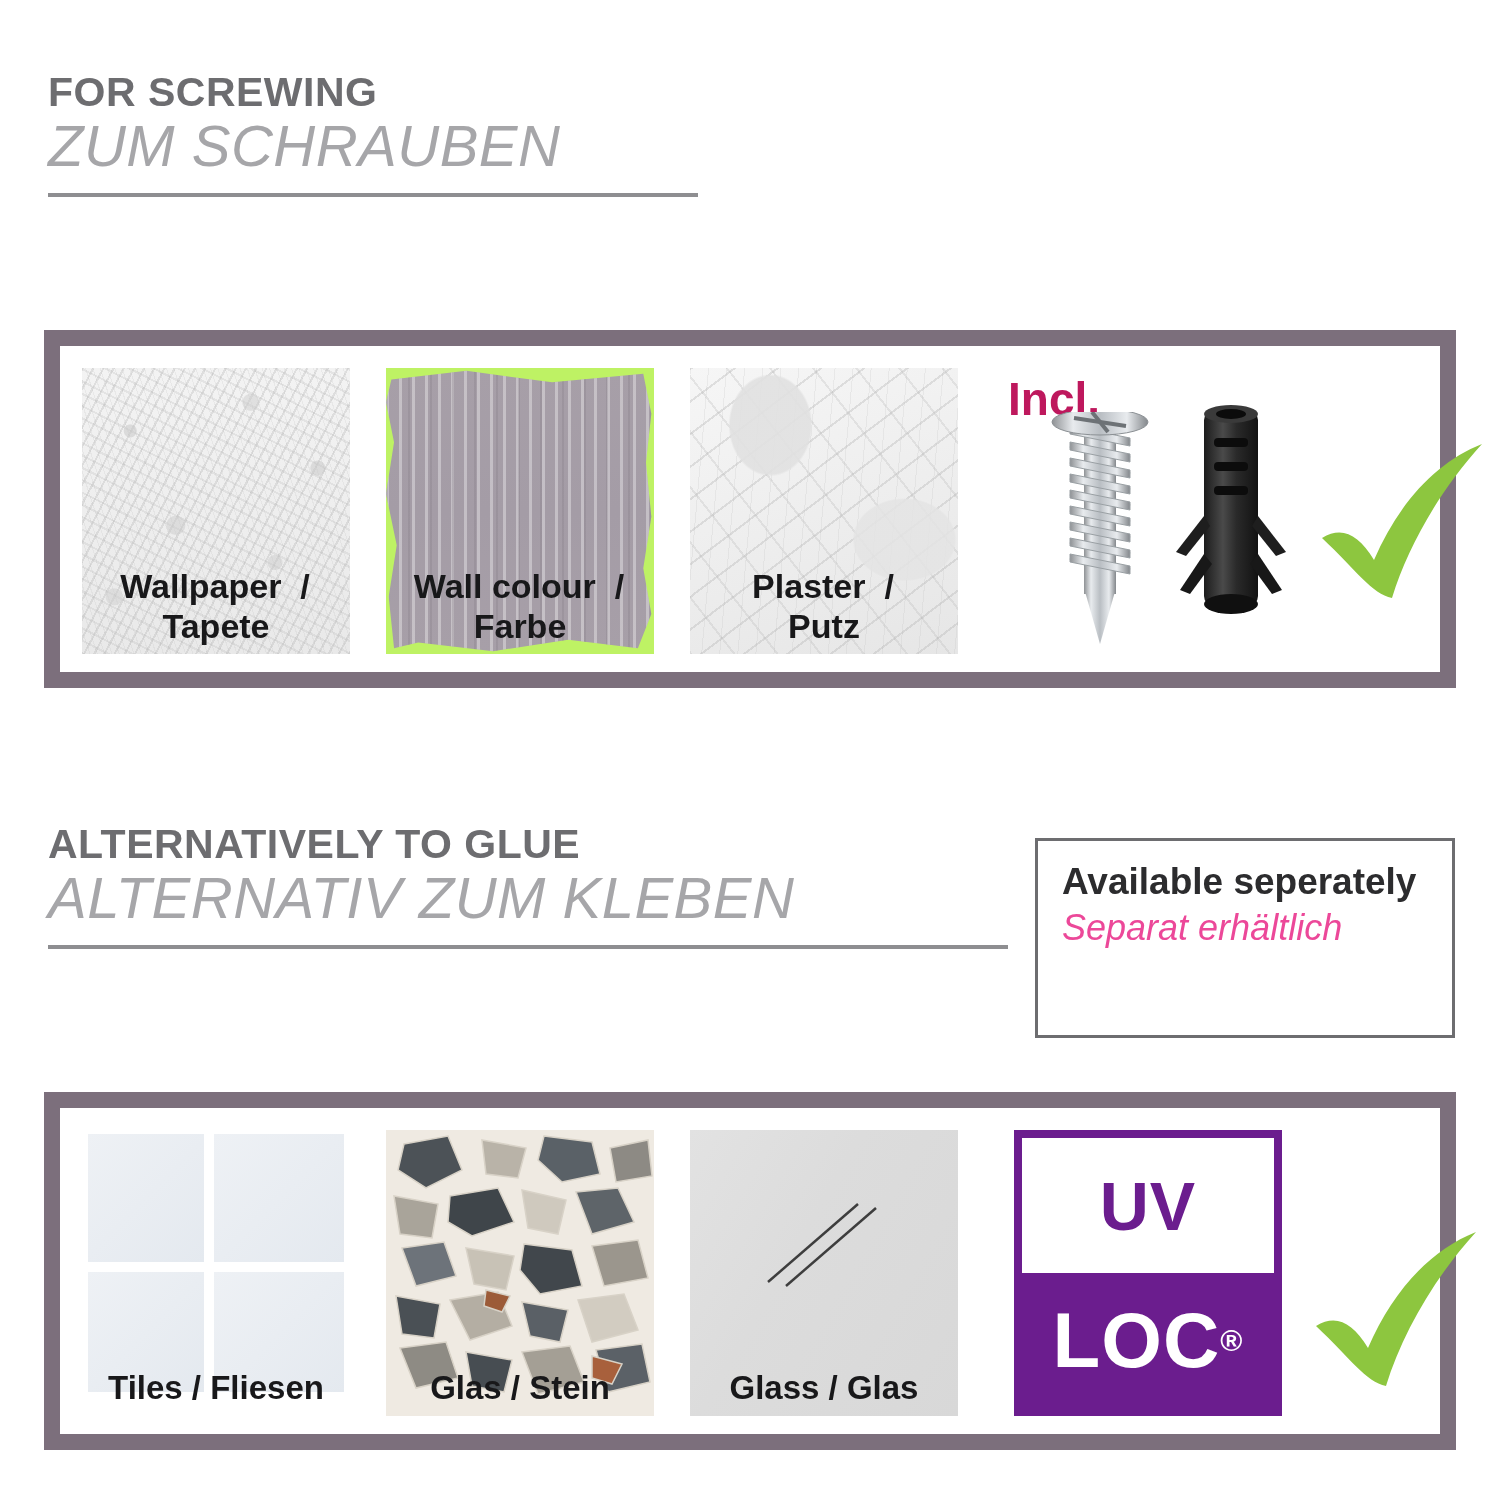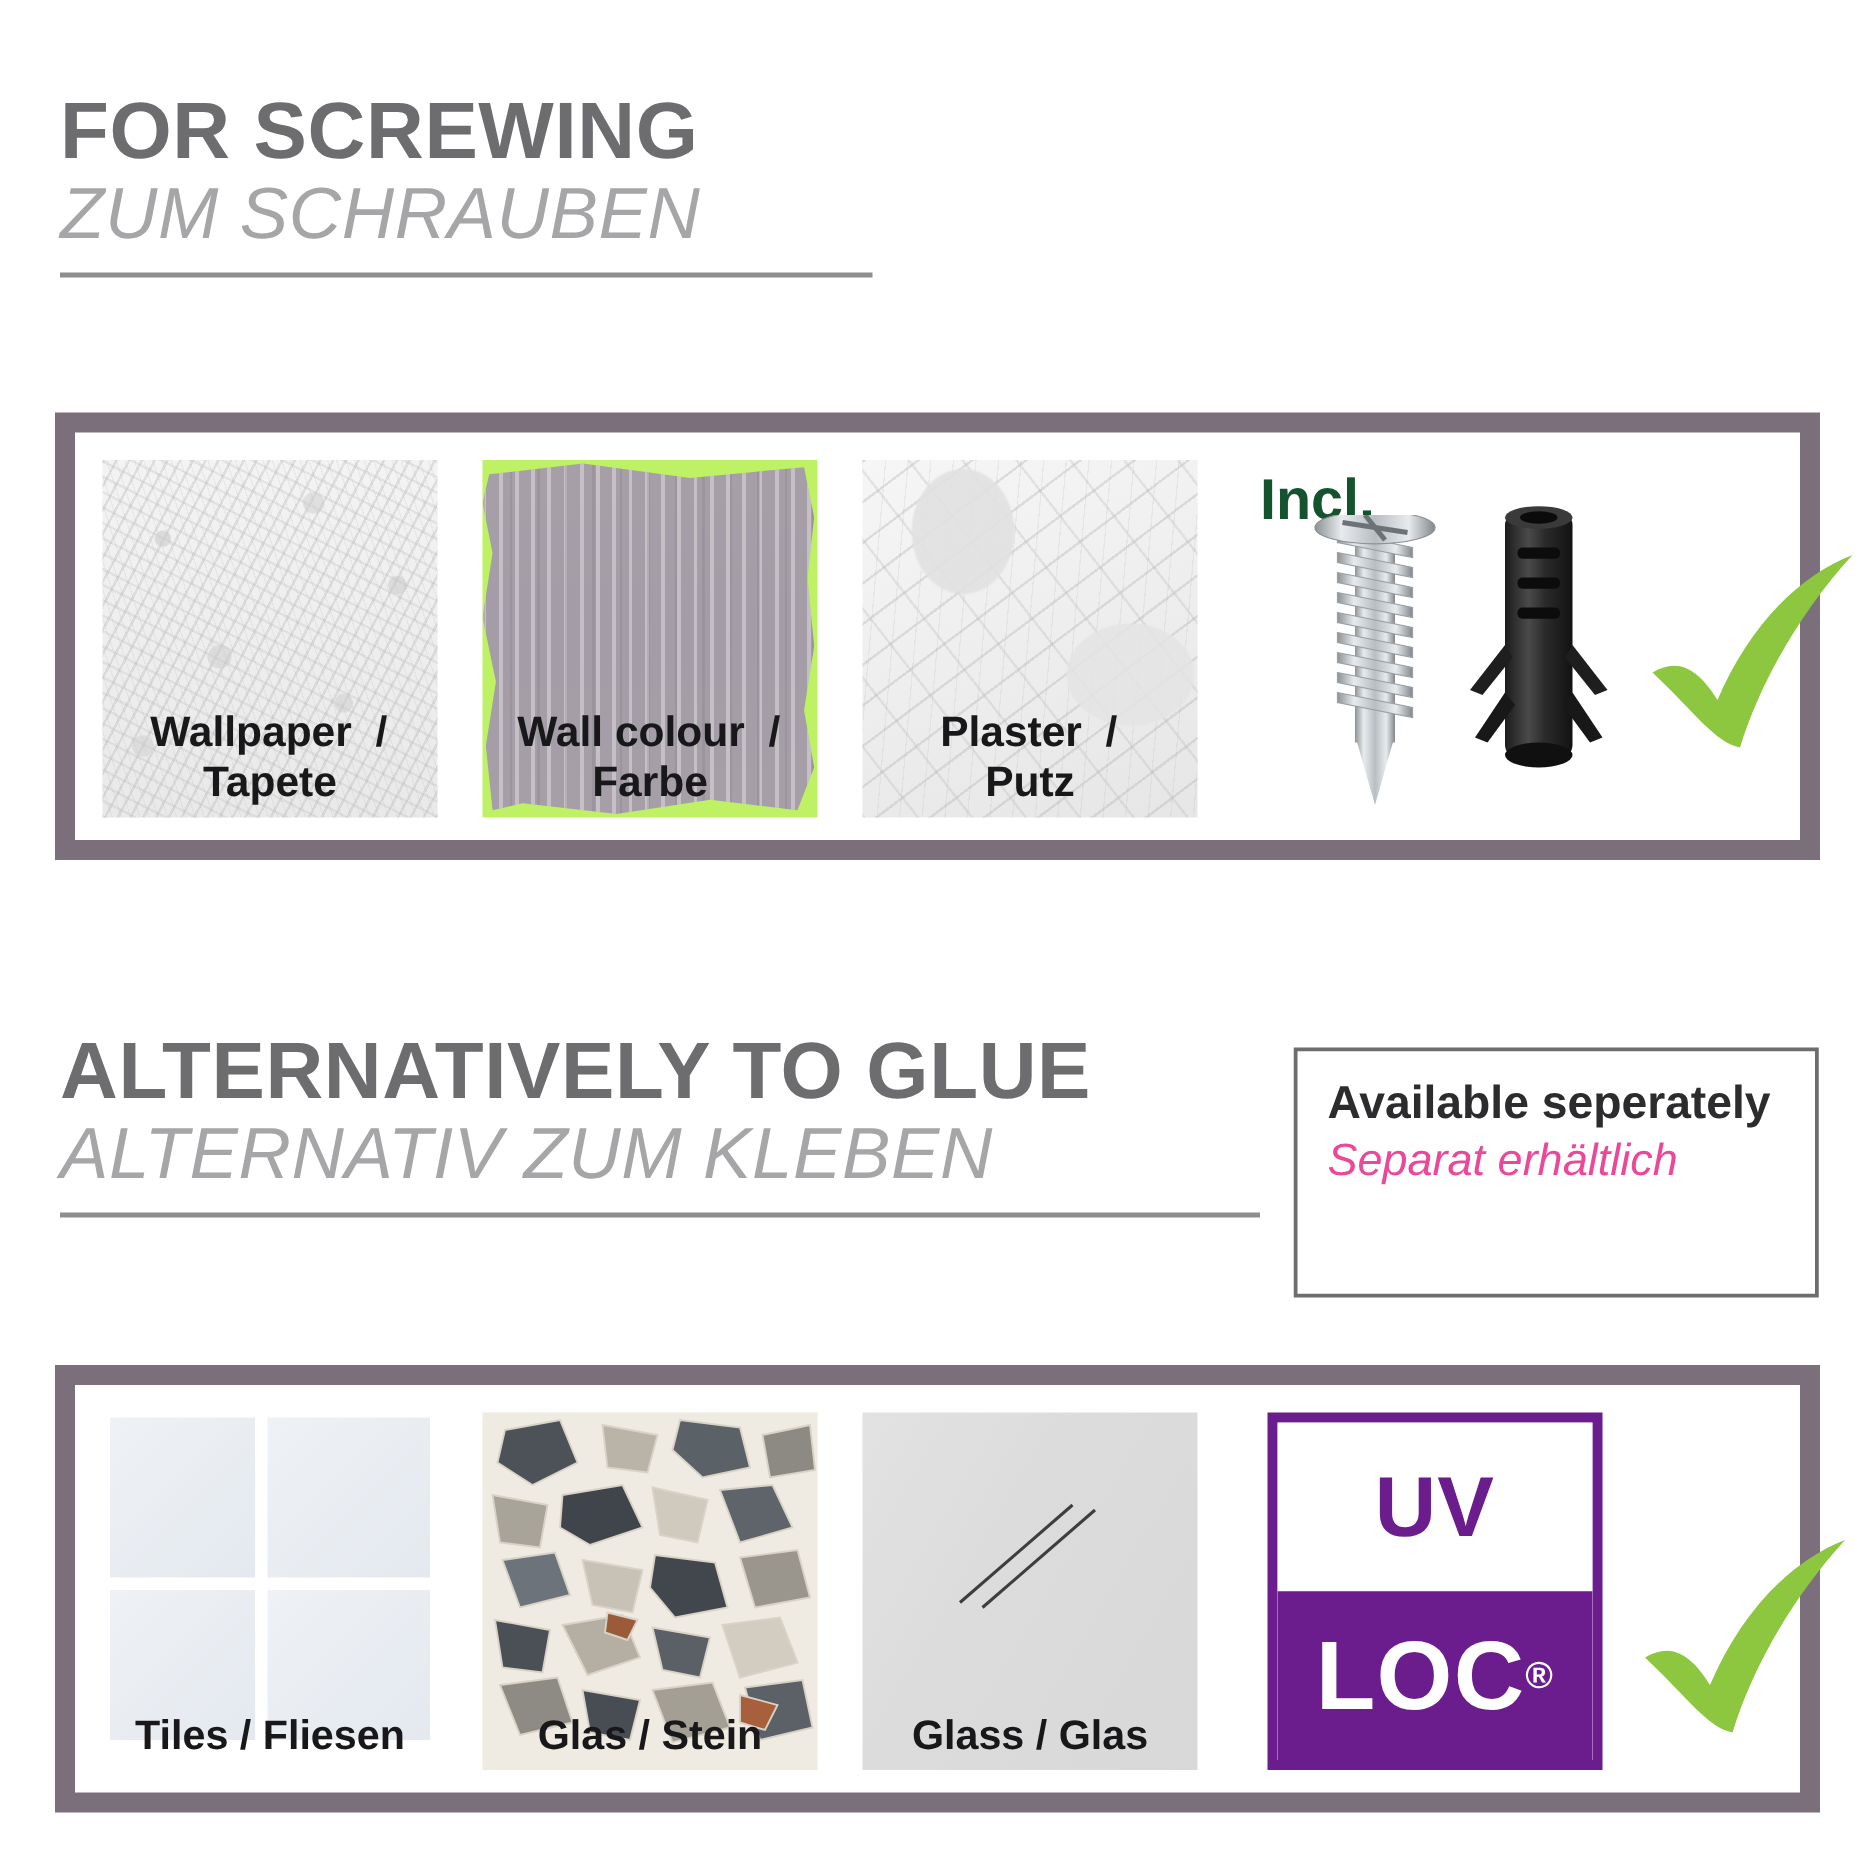--- a/index.html
+++ b/index.html
@@ -18,21 +18,21 @@
   
   .section {
     position: absolute;
     left: 0;
     width: 1500px;
   }
   .heading-block {
     padding-left: 48px;
   }
   .heading-en {
-    font-size: 64px;
+    font-size: 41px;
     font-weight: bold;
     color: #6d6d70;
     letter-spacing: 0.5px;
     line-height: 1.08;
     white-space: nowrap;
   }
   .heading-de {
     font-size: 58px;
     font-weight: normal;
     font-style: italic;
@@ -159,21 +159,21 @@
     position: relative;
     flex: 1 1 auto;
     display: block;
   }
   .incl-label {
     position: absolute;
     top: 8px;
     left: 14px;
     font-size: 46px;
     font-weight: bold;
-    color: #14532d;
+    color: #be185d;
   }
   .checkmark {
     position: absolute;
     font-size: 0;
   }
 
   
   .avail-box {
     position: absolute;
     box-sizing: border-box;

